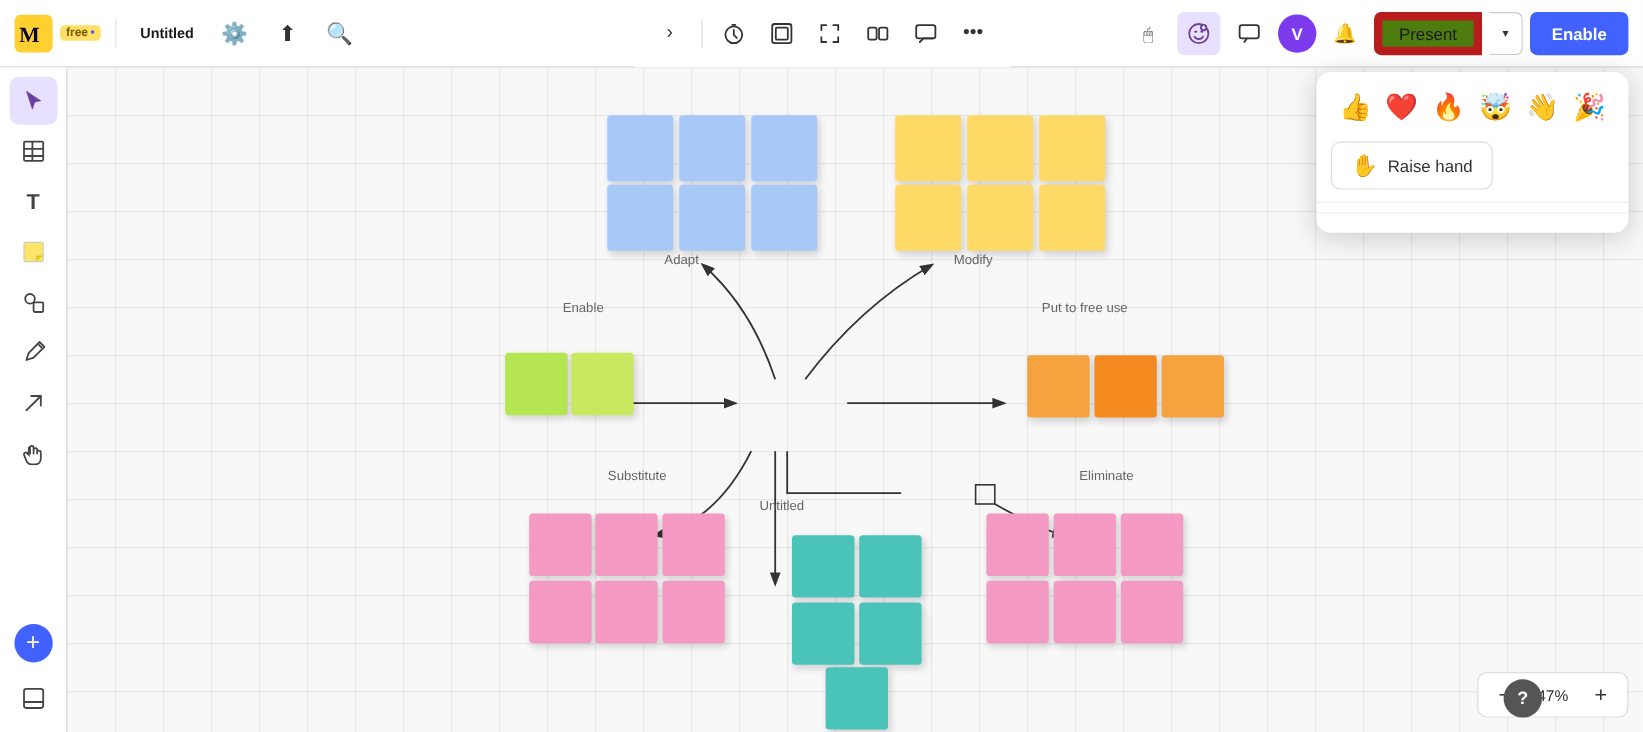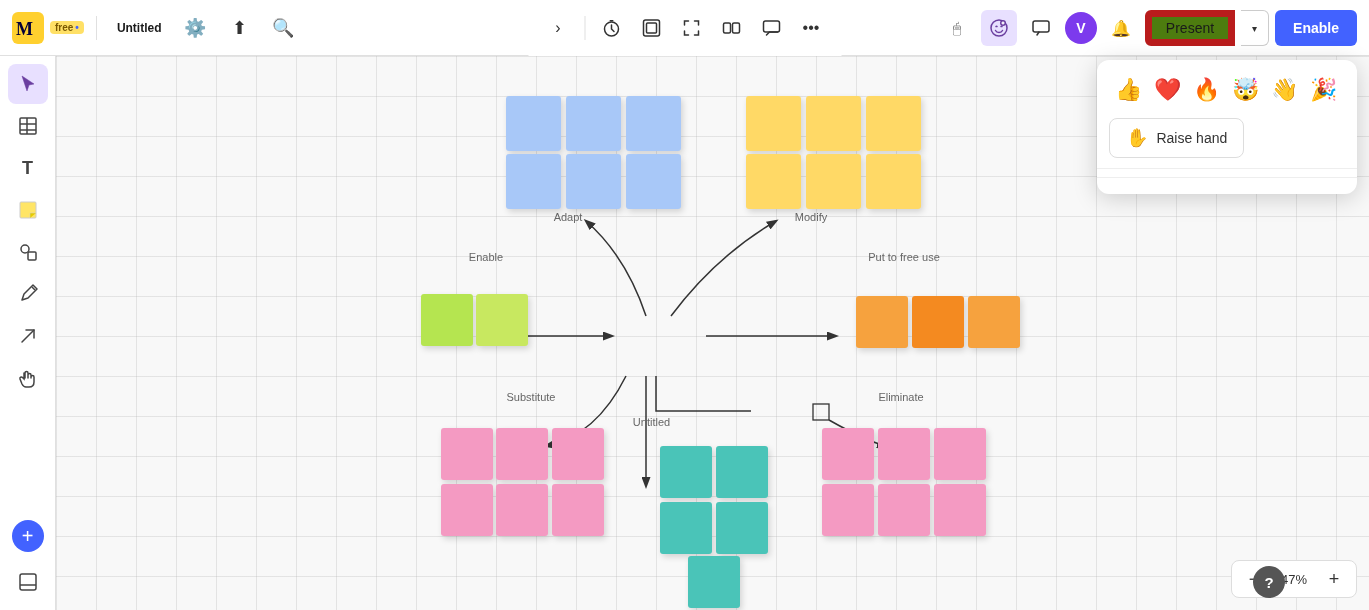--- a/index.html
+++ b/index.html
@@ -371,21 +371,21 @@
   </div>
   <div class="branch-label" style="left:808px; top:195px; width:80px;">
     <span>Put to free use</span>
   </div>
   <div class="branch-label" style="left:440px; top:335px; width:70px;">
     <span>Substitute</span>
   </div>
   <div class="branch-label" style="left:568px; top:360px; width:55px;">
     <span>Untitled</span>
   </div>
-  <div class="branch-label" style="left:815px; top:335px; width:60px;">
+  <div class="branch-label" style="left:836px; top:335px; width:60px;">
     <span>Eliminate</span>
   </div>
 
   <div class="sticky" style="left:450px;top:40px;width:55px;height:55px;background:#a8c8f8;"></div>
   <div class="sticky" style="left:510px;top:40px;width:55px;height:55px;background:#a8c8f8;"></div>
   <div class="sticky" style="left:570px;top:40px;width:55px;height:55px;background:#a8c8f8;"></div>
   <div class="sticky" style="left:450px;top:98px;width:55px;height:55px;background:#a8c8f8;"></div>
   <div class="sticky" style="left:510px;top:98px;width:55px;height:55px;background:#a8c8f8;"></div>
   <div class="sticky" style="left:570px;top:98px;width:55px;height:55px;background:#a8c8f8;"></div>
 

